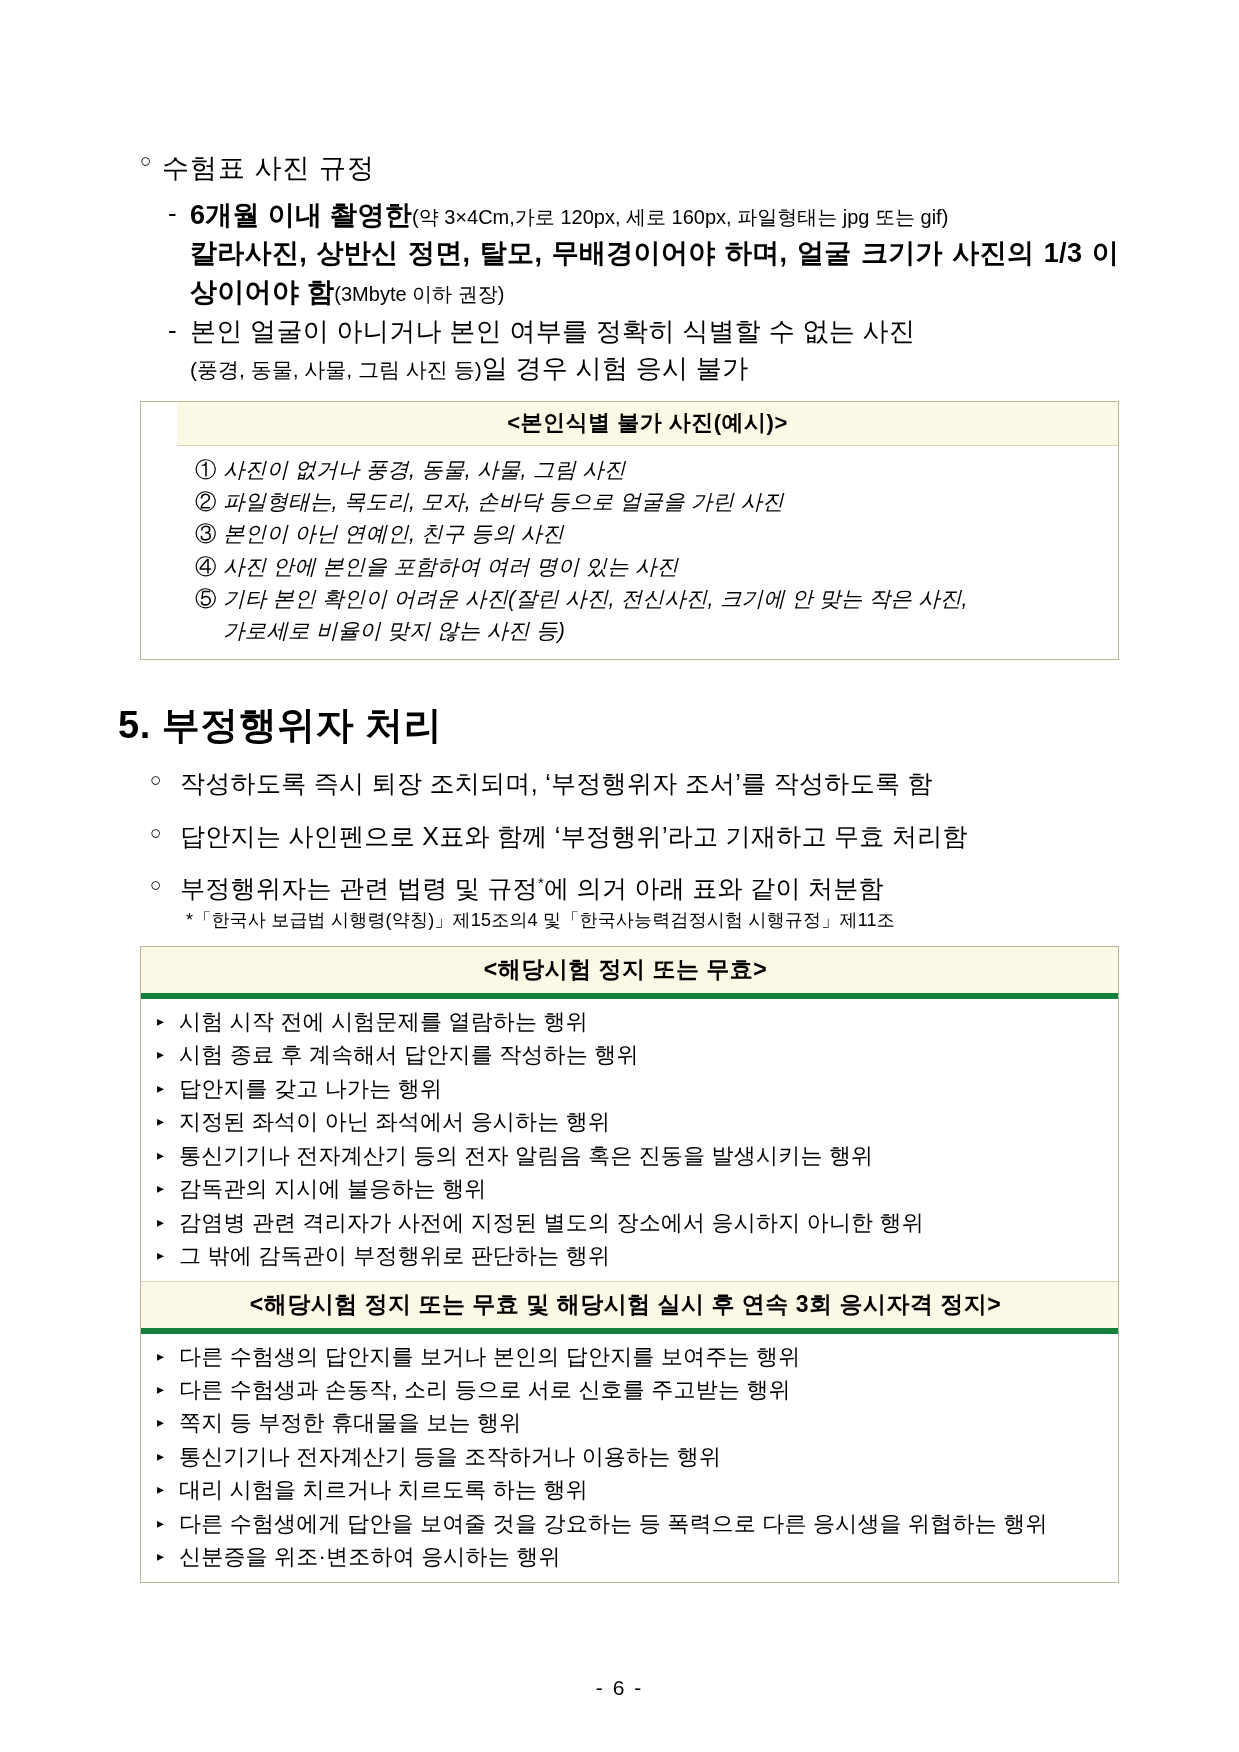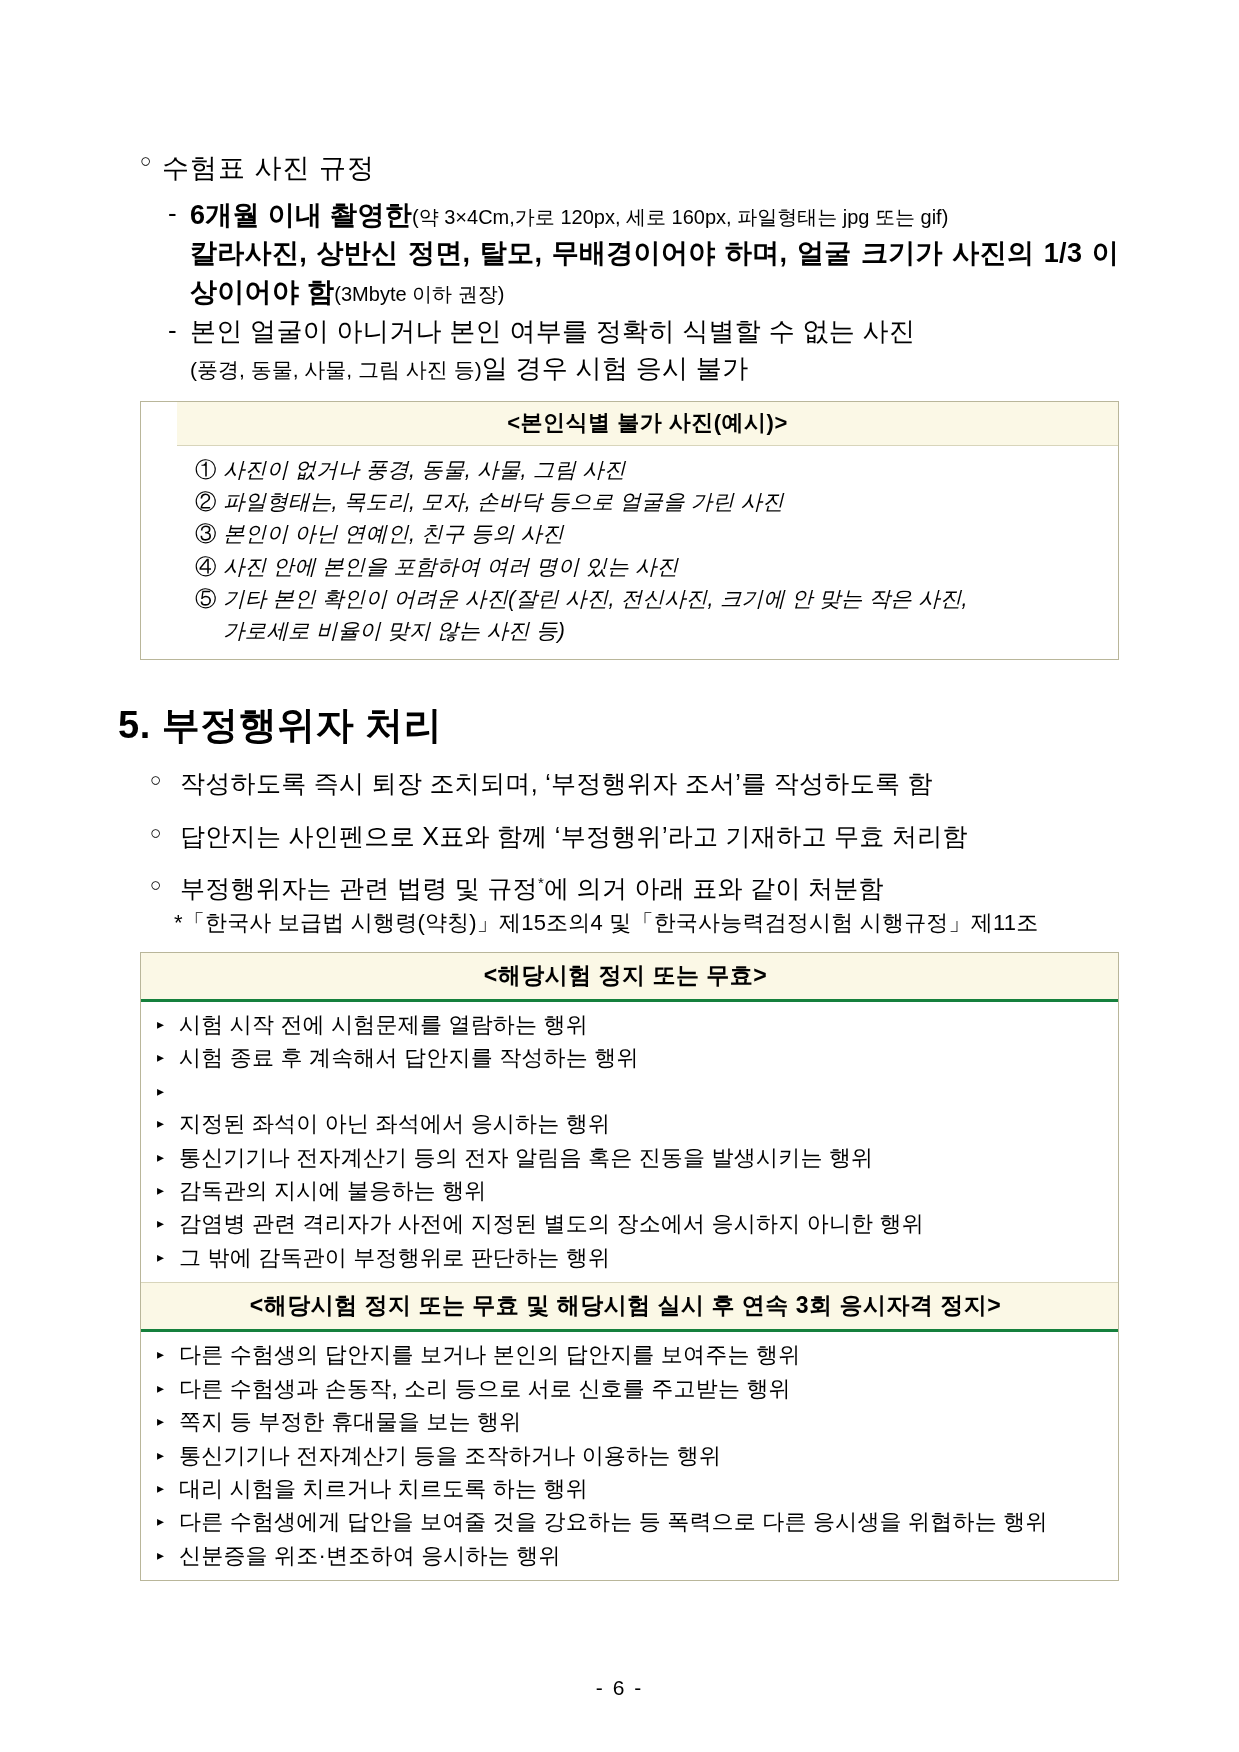--- a/index.html
+++ b/index.html
@@ -129,38 +129,38 @@
     width: 30px;
     font-size: 19px;
     line-height: 1.6;
   }
   .o-item .body {
     font-size: 25px;
     line-height: 1.45;
     letter-spacing: 0.3px;
   }
   .footnote {
-    font-size: 22px;
-    margin: -4px 0 0 34px;
+    font-size: 18px;
+    margin: -4px 0 0 46px;
     letter-spacing: 0.2px;
   }
   .sup { font-size: 15px; vertical-align: super; }
 
   
   .table-box {
     border: 1px solid #b9b69a;
     margin-top: 14px;
   }
   .t-head {
     background: #fbf8e6;
     text-align: center;
     font-weight: 700;
     font-size: 23px;
     padding: 7px 8px 8px 0;
-    border-bottom: 3px solid #15803d;
+    border-bottom: 6px solid #15803d;
     letter-spacing: 0.5px;
   }
   .t-head.second {
     border-top: 1px solid #d8d5bb;
   }
   .t-body { padding: 6px 10px 8px 16px; }
   .t-line {
     display: flex;
     align-items: flex-start;
     font-size: 22px;
@@ -267,20 +267,21 @@
       <div class="t-line">
           <span class="tri">▸</span>
           <span>시험 시작 전에 시험문제를 열람하는 행위</span>
         </div>
       <div class="t-line">
           <span class="tri">▸</span>
           <span>시험 종료 후 계속해서 답안지를 작성하는 행위</span>
         </div>
       <div class="t-line">
           <span class="tri">▸</span>
+          <span>답안지를 갖고 나가는 행위</span>
         </div>
       <div class="t-line">
           <span class="tri">▸</span>
           <span>지정된 좌석이 아닌 좌석에서 응시하는 행위</span>
         </div>
       <div class="t-line">
           <span class="tri">▸</span>
           <span>통신기기나 전자계산기 등의 전자 알림음 혹은 진동을 발생시키는 행위</span>
         </div>
       <div class="t-line">

